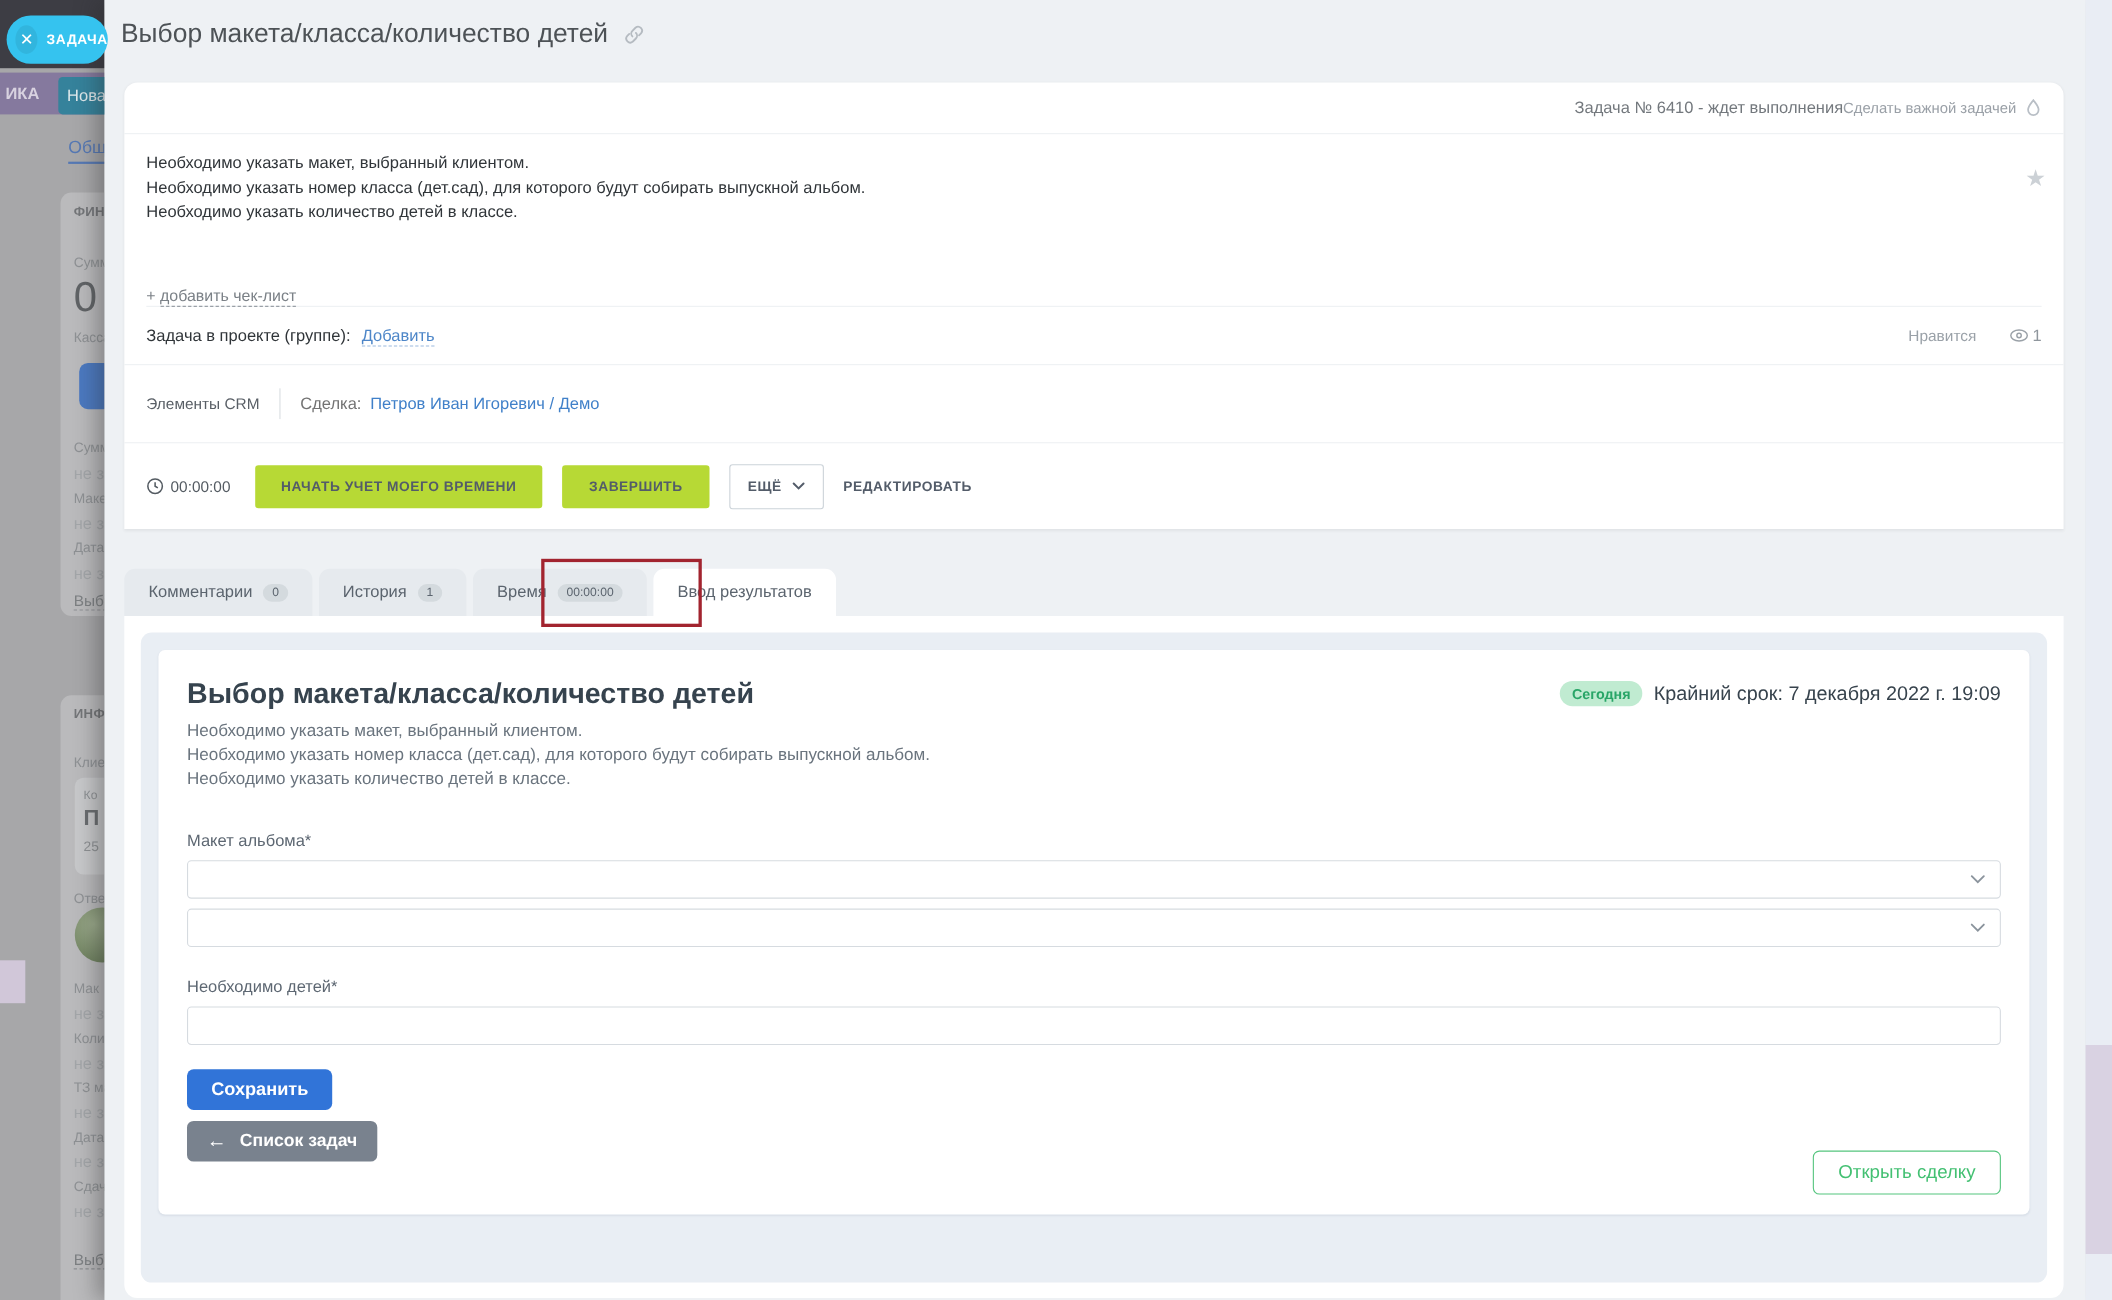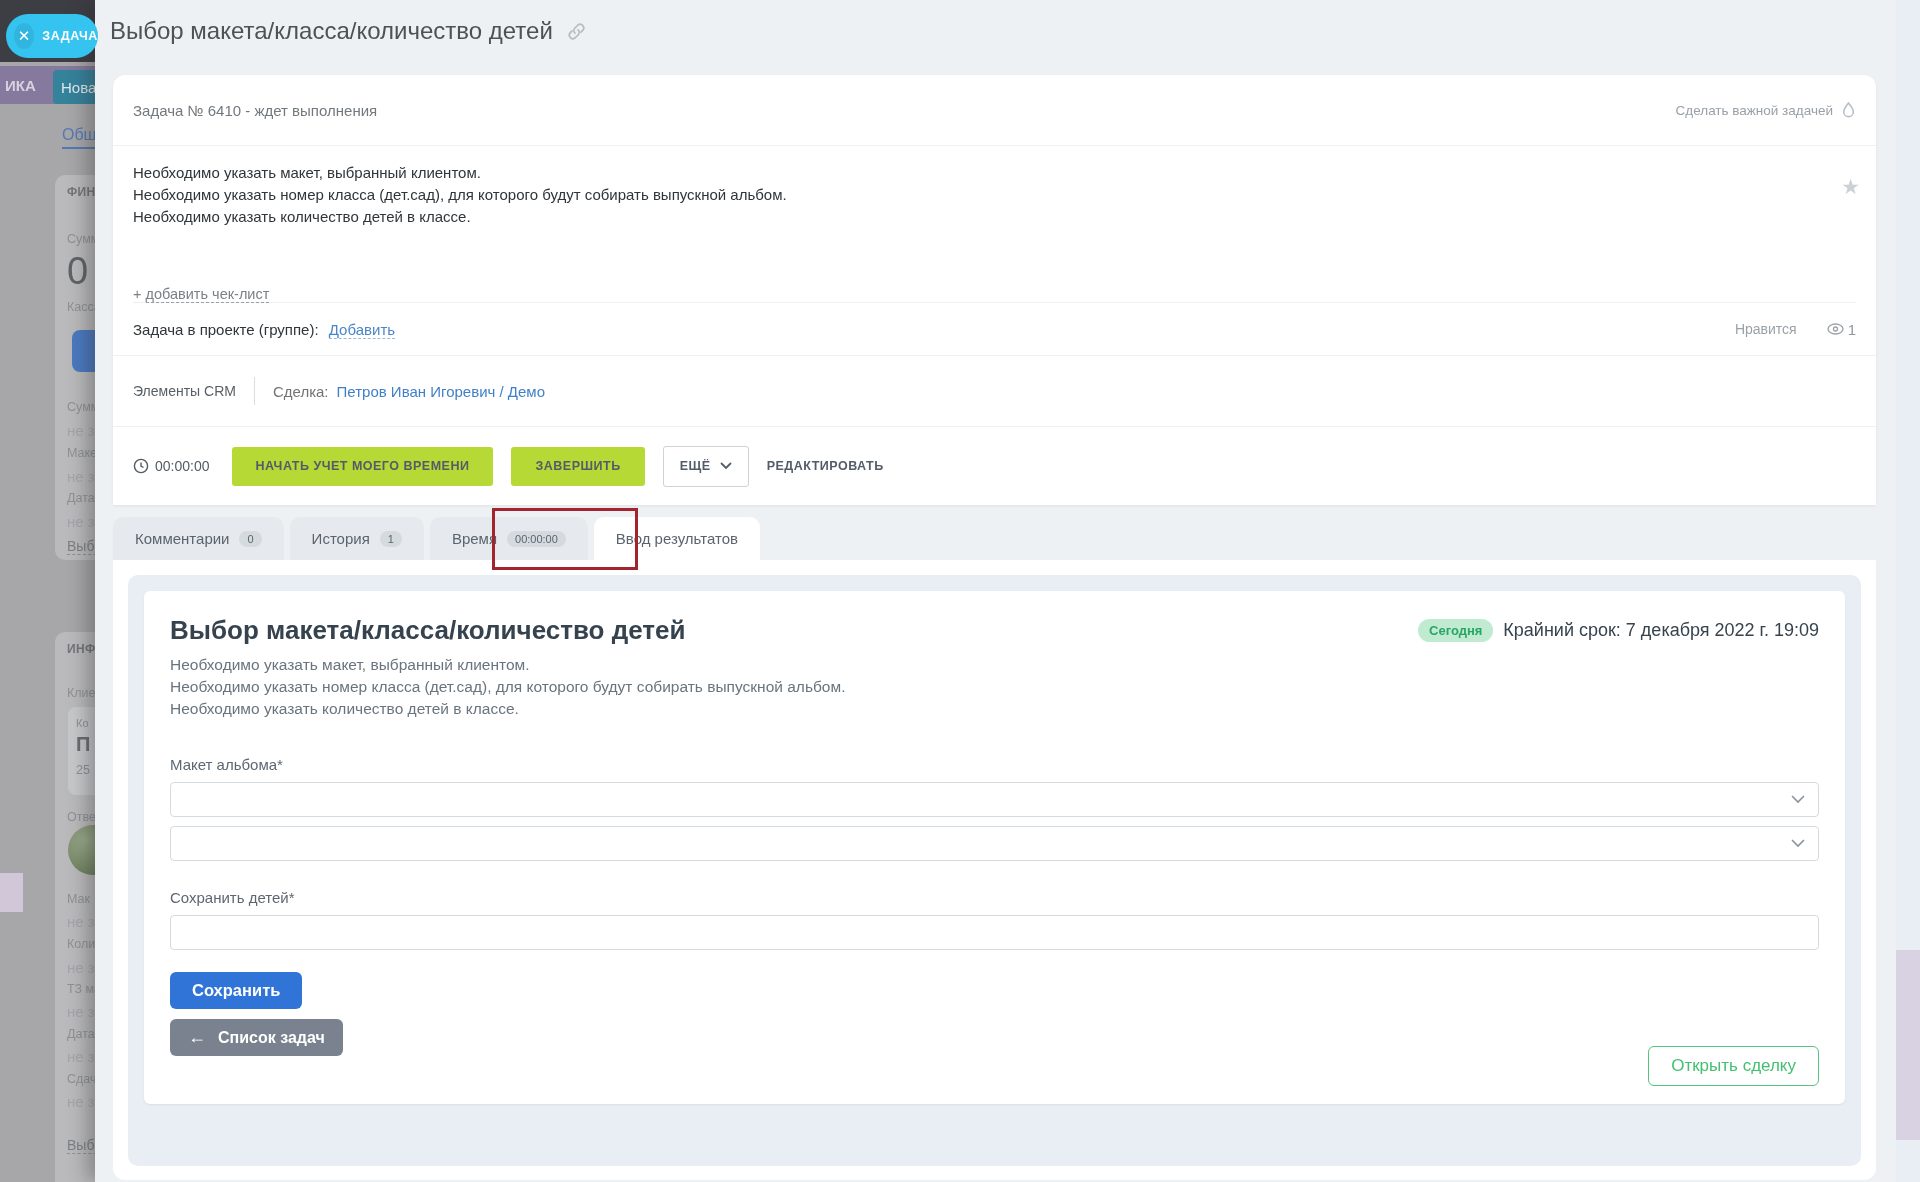--- a/index.html
+++ b/index.html
@@ -41,21 +41,21 @@
   
   .panel{position:absolute;left:95px;top:0;width:1801px;height:1182px;background:#eef1f4;
     box-shadow:-8px 0 18px rgba(40,40,40,.35);}
   .page-title-row{position:absolute;left:15px;top:17px;display:flex;align-items:center;}
   .page-title{font-size:24px;color:#4d5256;font-weight:400;}
   .title-link{margin-left:14px;display:flex;}
 
   
   .card-task{position:absolute;left:18px;top:75px;width:1763px;background:#fff;border-radius:12px 12px 0 0;
     box-shadow:0 1px 3px rgba(0,0,0,.06);box-sizing:border-box;}
-  .t-status-row{display:flex;justify-content:space-between;align-items:center;height:46px;padding:12px 20px;
+  .t-status-row{display:flex;justify-content:flex-end;align-items:center;height:46px;padding:0 20px;
     border-bottom:1px solid #eef1f3;}
   .t-status{font-size:15px;color:#73787d;}
   .t-important{display:flex;align-items:center;color:#9aa0a7;font-size:13.5px;cursor:pointer;}
   .t-important svg{margin-left:8px;}
   .t-body{position:relative;padding:0 20px;}
   .t-desc{margin-top:16px;font-size:15px;line-height:22px;color:#303539;}
   .t-star{position:absolute;right:16px;top:14px;font-size:21px;color:#ccd1d6;cursor:pointer;line-height:1;}
   .t-checklist{margin-top:58px;border-bottom:1px solid #eef1f3;font-size:14.5px;color:#7b8187;}
   .t-checklist .lnk{border-bottom:1px dashed #9aa0a7;cursor:pointer;}
   .t-project-row{display:flex;justify-content:space-between;align-items:center;height:52px;padding:0 20px;
@@ -282,21 +282,21 @@
             <path d="M1.5 1.5 L7 7 L12.5 1.5"></path>
           </svg>
         </div>
 
         <div class="fld">
           <svg class="chev" width="14" height="9" viewBox="0 0 14 9" fill="none" stroke="#8b949d" stroke-width="1.7" stroke-linecap="round">
             <path d="M1.5 1.5 L7 7 L12.5 1.5"></path>
           </svg>
         </div>
 
-        <div class="f-label">Сохранить детей*</div>
+        <div class="f-label">Необходимо детей*</div>
         <div class="fld">
           <input class="fld-input" style="">
         </div>
 
         <button class="btn-save">Сохранить</button>
         <button class="btn-list">
           <span class="arr">←</span>
           <span>Список задач</span>
         </button>
         <button class="btn-opendeal">Открыть сделку</button>

